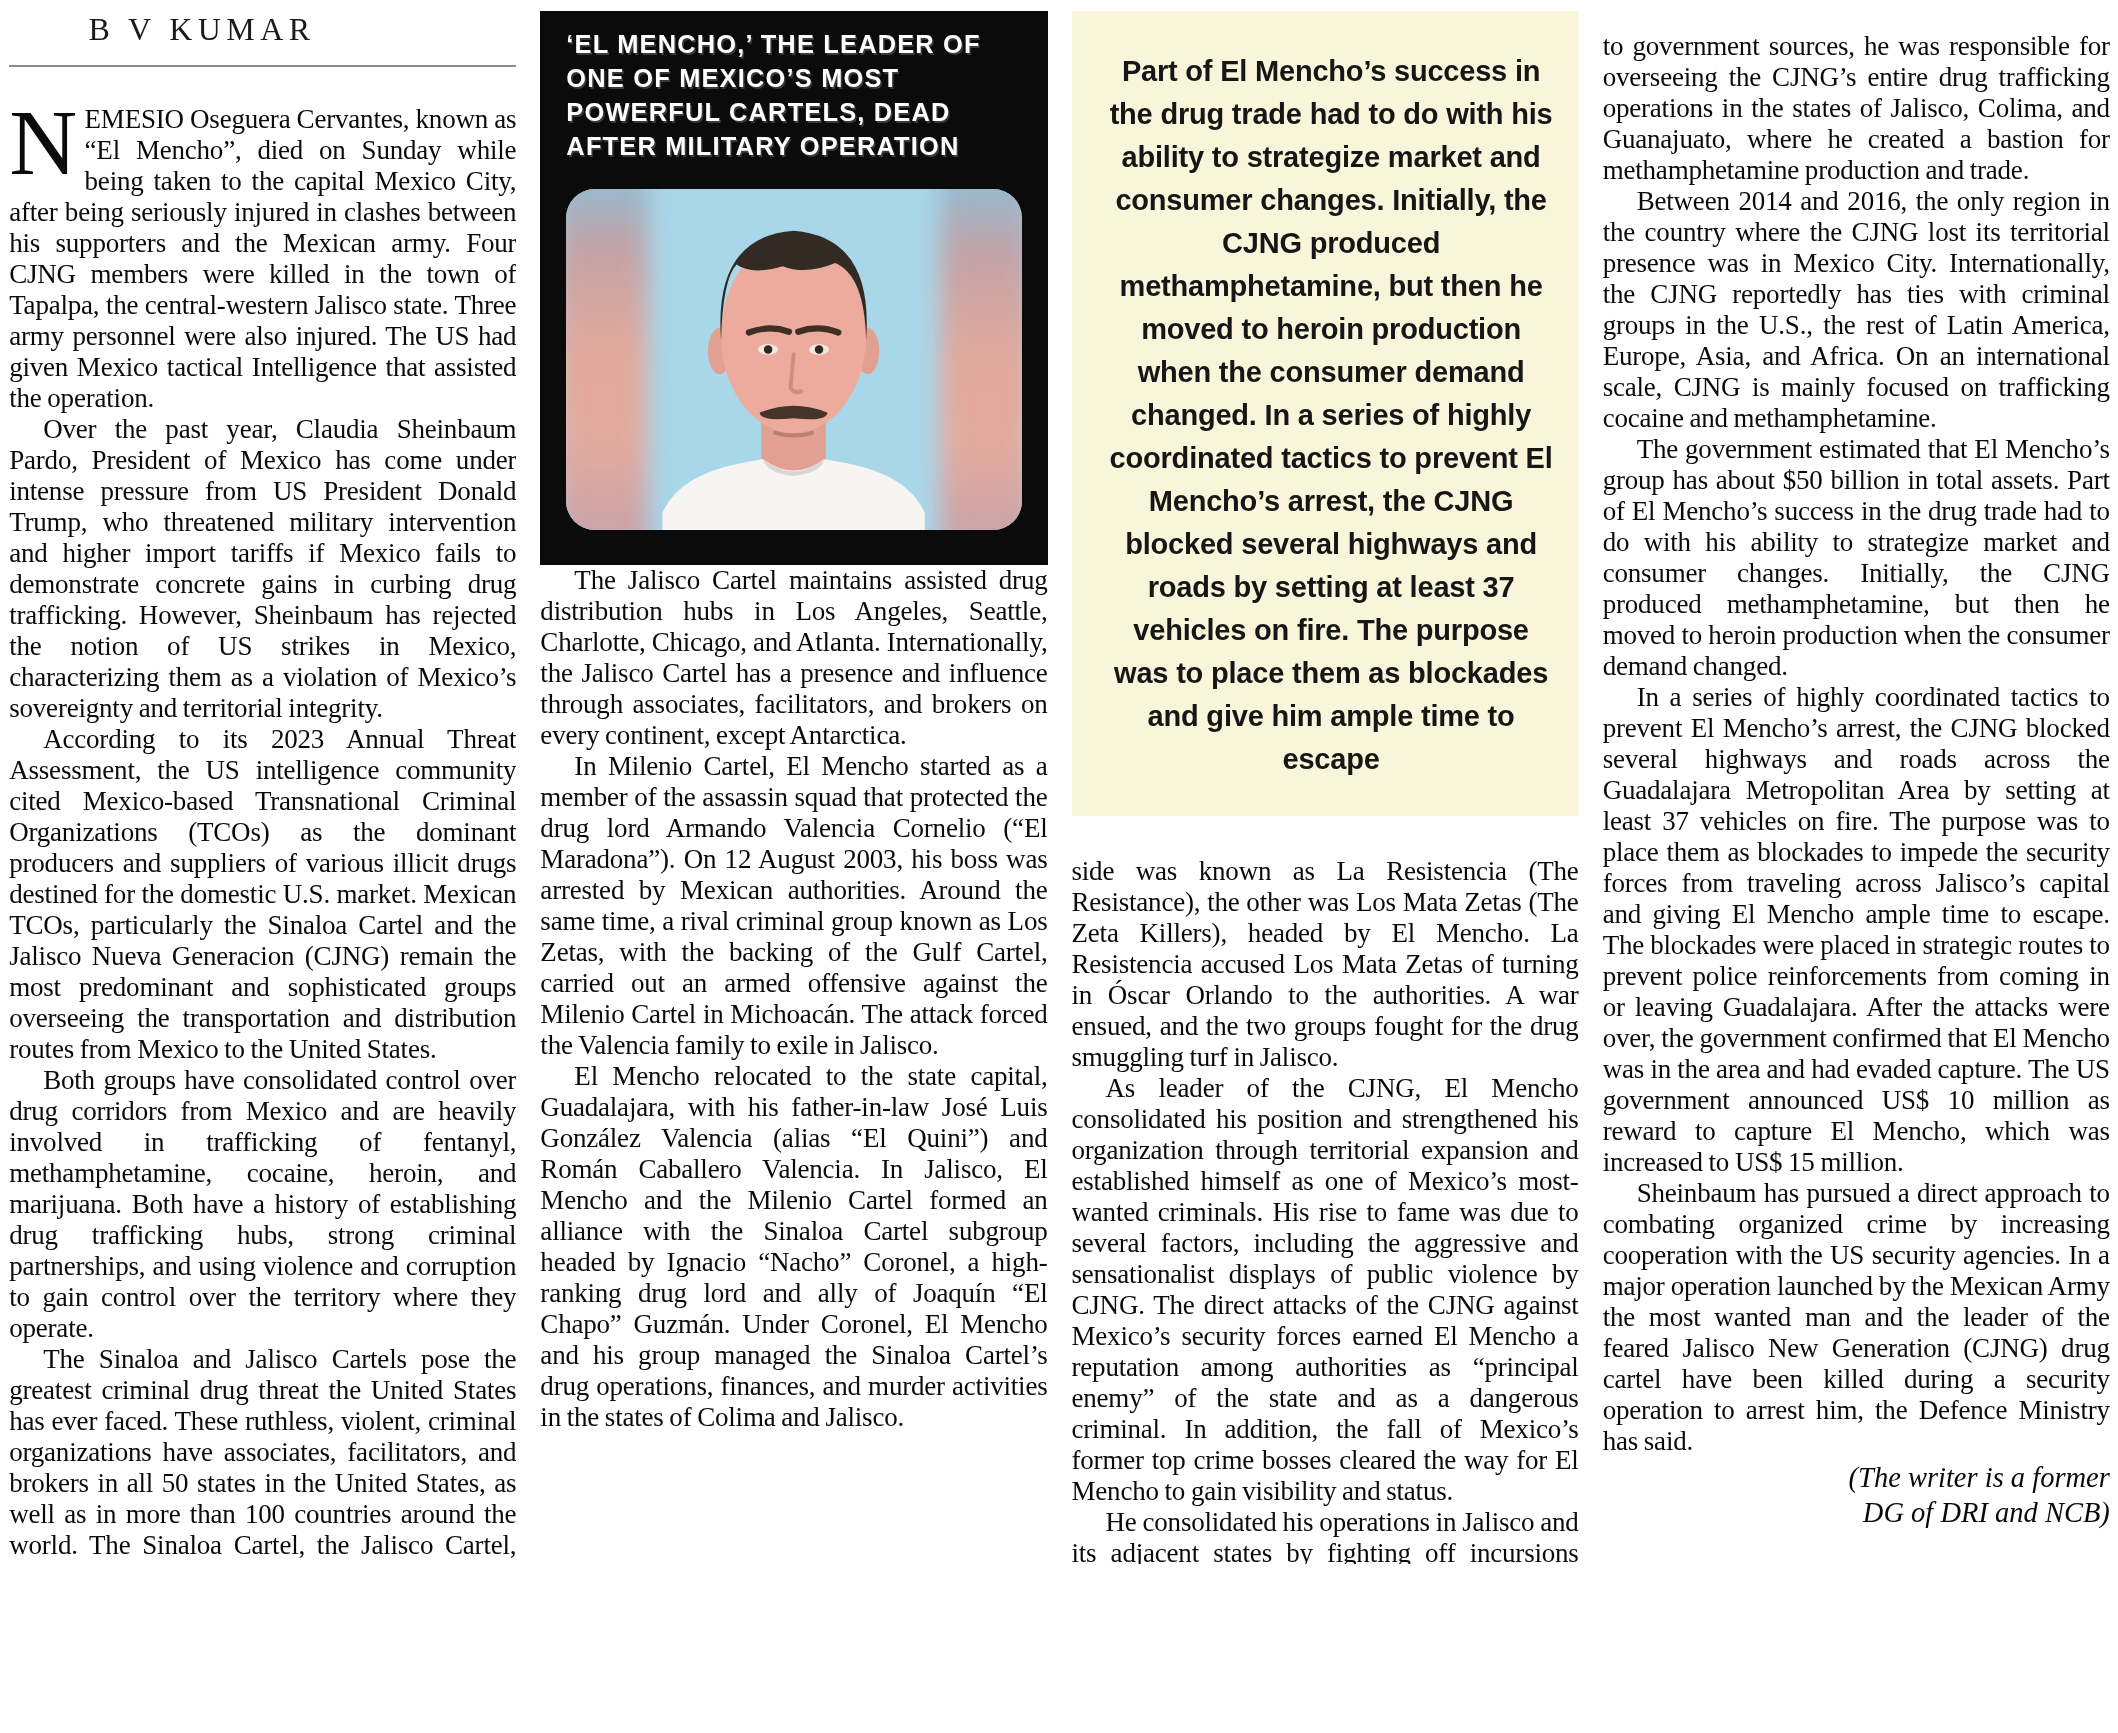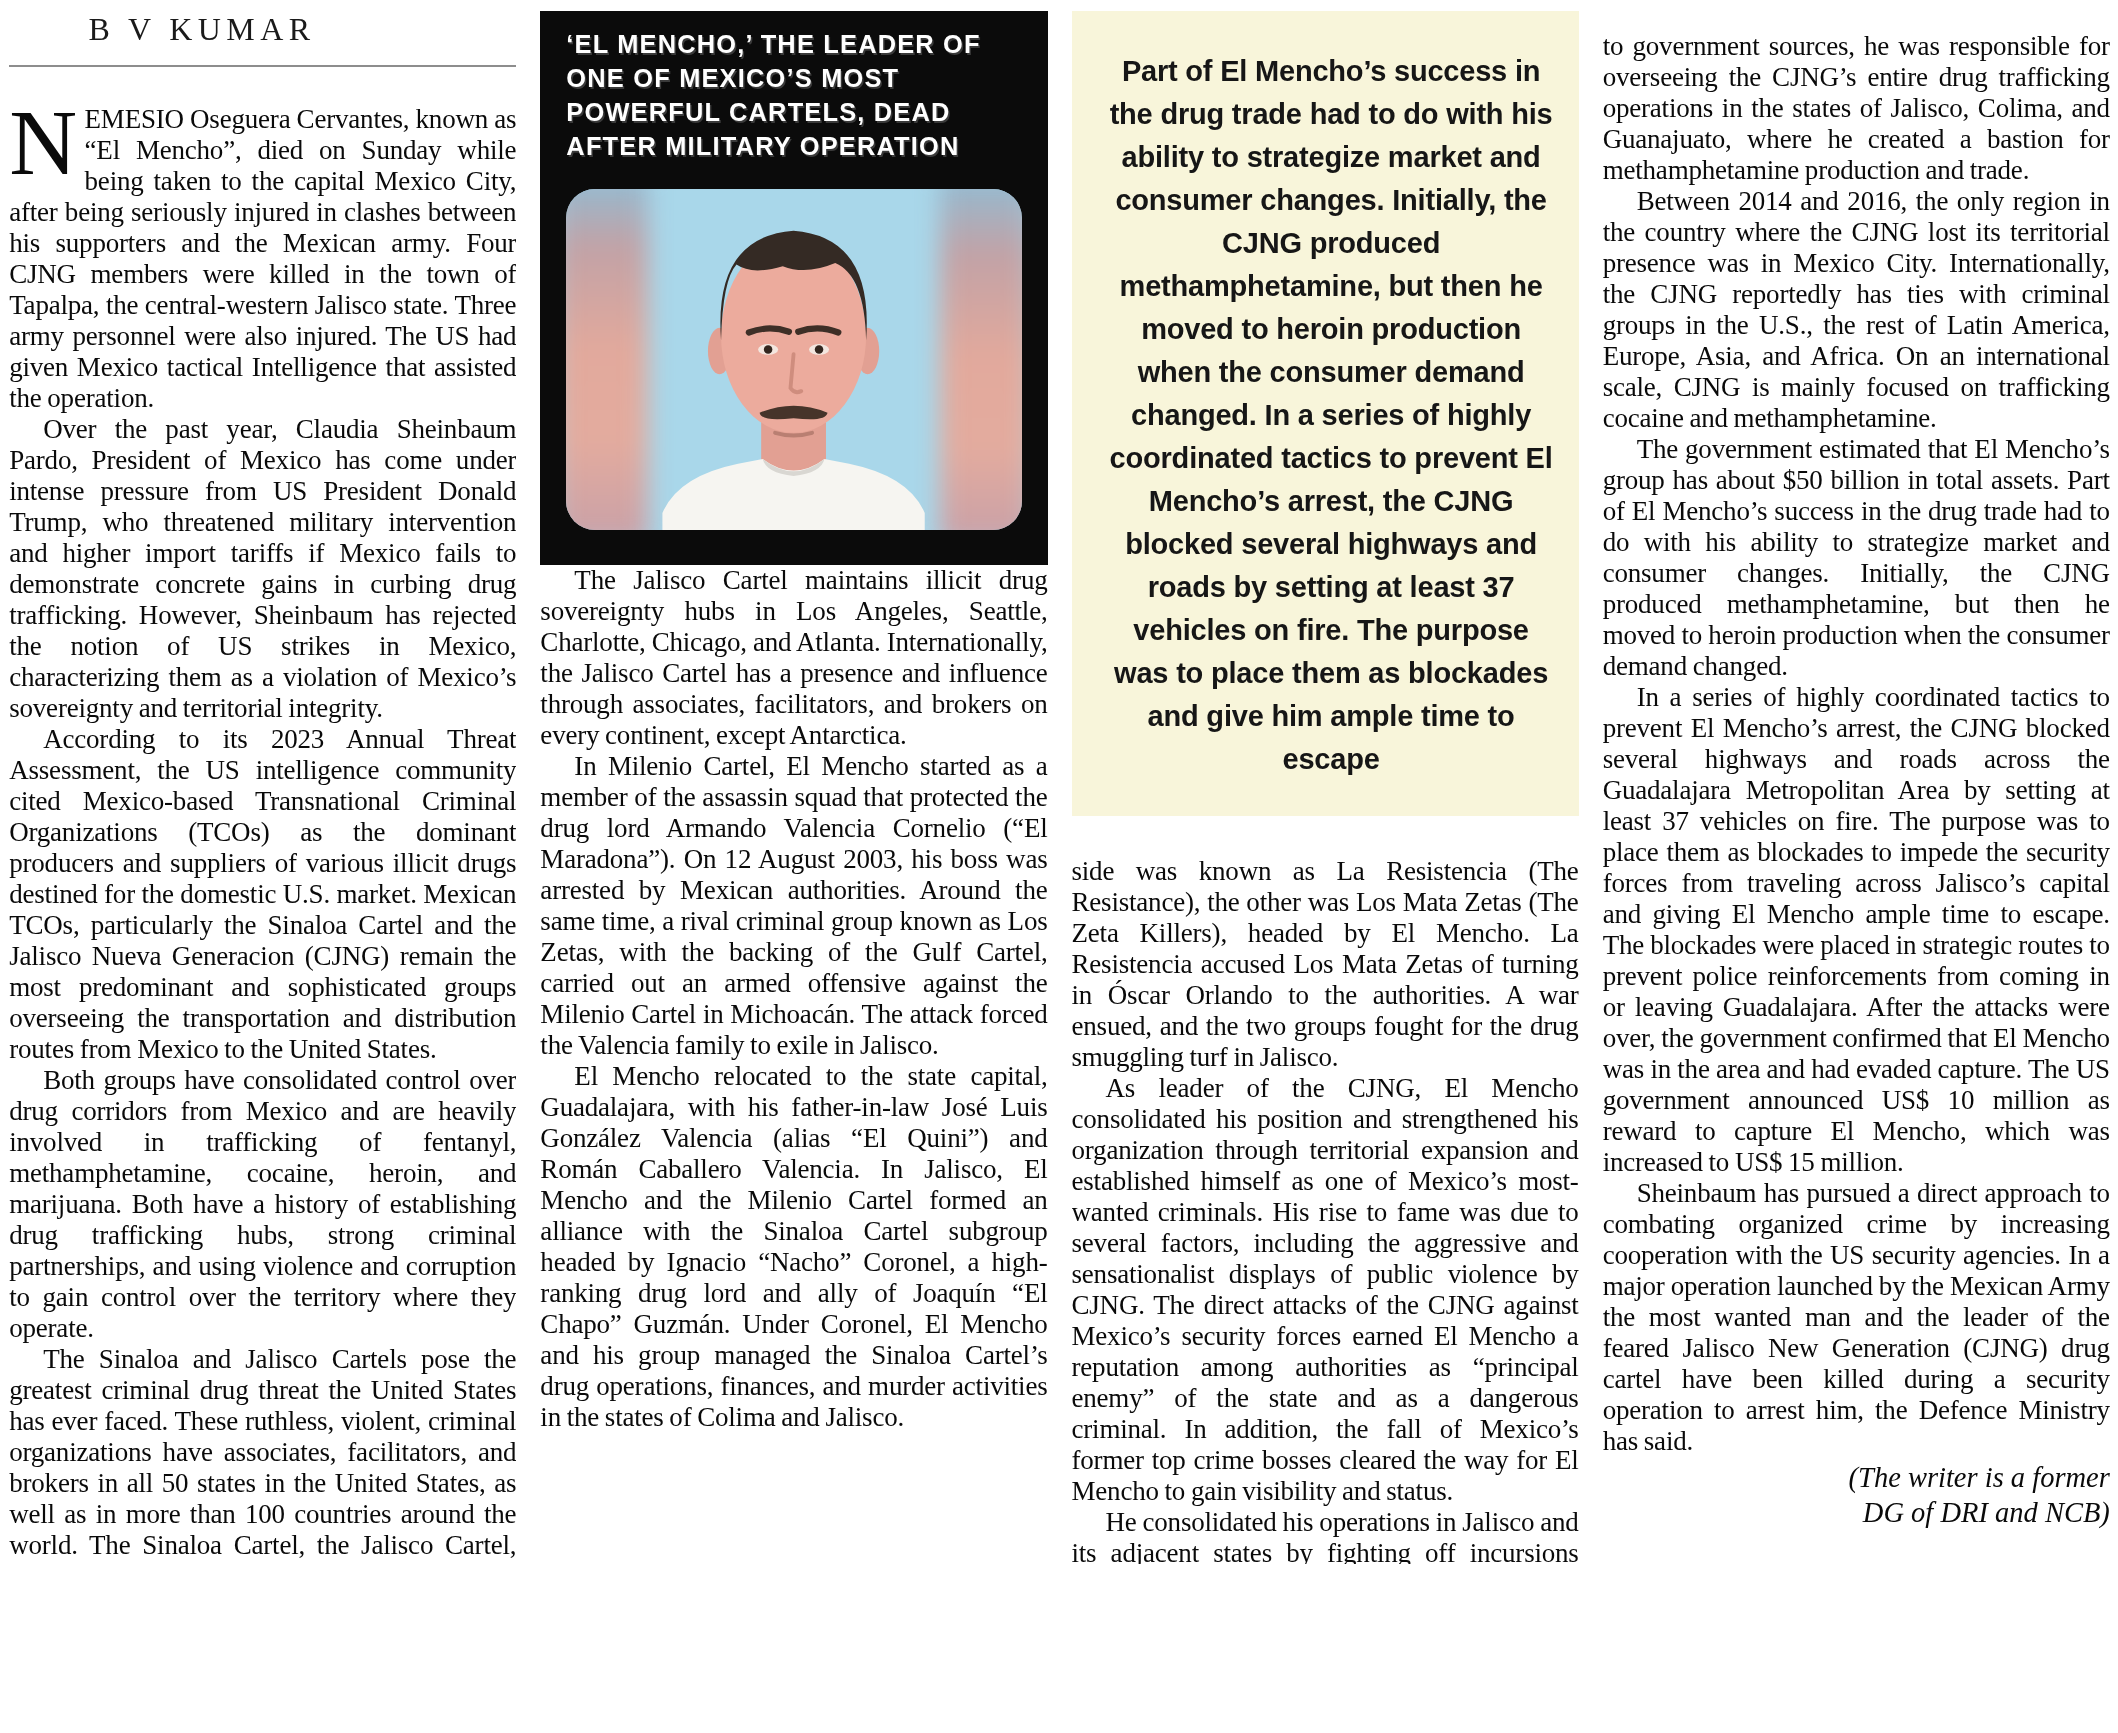--- a/index.html
+++ b/index.html
@@ -171,21 +171,21 @@
 
             <path d="M190,214 L186,258 Q191,266 200,262" stroke="#cf8d7e" stroke-width="5" fill="none" stroke-linecap="round"></path>
 
             <path d="M146,290 Q190,272 234,290 Q232,302 190,297 Q148,302 146,290 Z" fill="#46342a"></path>
 
             <path d="M166,316 Q190,323 214,316" stroke="#b97f72" stroke-width="5" fill="none" stroke-linecap="round"></path>
           </svg>
         </div>
       </figure>
       <div>
-          <p class="body-p">The Jalisco Cartel maintains illicit drug sovereignty hubs in Los Angeles, Seattle, Charlotte, Chicago, and Atlanta. Internationally, the Jalisco Cartel has a presence and influence through associates, facilitators, and brokers on every continent, except Antarctica.</p>
+          <p class="body-p">The Jalisco Cartel maintains assisted drug distribution hubs in Los Angeles, Seattle, Charlotte, Chicago, and Atlanta. Internationally, the Jalisco Cartel has a presence and influence through associates, facilitators, and brokers on every continent, except Antarctica.</p>
           <p class="body-p">In Milenio Cartel, El Mencho started as a member of the assassin squad that protected the drug lord Armando Valencia Cornelio (“El Maradona”). On 12 August 2003, his boss was arrested by Mexican authorities. Around the same time, a rival criminal group known as Los Zetas, with the backing of the Gulf Cartel, carried out an armed offensive against the Milenio Cartel in Michoacán. The attack forced the Valencia family to exile in Jalisco.</p>
           <p class="body-p">El Mencho relocated to the state capital, Guadalajara, with his father-in-law José Luis González Valencia (alias “El Quini”) and Román Caballero Valencia. In Jalisco, El Mencho and the Milenio Cartel formed an alliance with the Sinaloa Cartel subgroup headed by Ignacio “Nacho” Coronel, a high-ranking drug lord and ally of Joaquín “El Chapo” Guzmán. Under Coronel, El Mencho and his group managed the Sinaloa Cartel’s drug operations, finances, and murder activities in the states of Colima and Jalisco.</p>
         </div>
     </section>
 
     <section class="col">
       <div class="quote">Part of El Mencho’s success in the drug trade had to do with his ability to strategize market and consumer changes. Initially, the CJNG produced methamphetamine, but then he moved to heroin production when the consumer demand changed. In a series of highly coordinated tactics to prevent El Mencho’s arrest, the CJNG blocked several highways and roads by setting at least 37 vehicles on fire. The purpose was to place them as blockades and give him ample time to escape</div>
       <p class="cont after-quote">side was known as La Resistencia (The Resistance), the other was Los Mata Zetas (The Zeta Killers), headed by El Mencho. La Resistencia accused Los Mata Zetas of turning in Óscar Orlando to the authorities. A war ensued, and the two groups fought for the drug smuggling turf in Jalisco.</p>
       <div>
           <p class="body-p">As leader of the CJNG, El Mencho consolidated his position and strengthened his organization through territorial expansion and established himself as one of Mexico’s most-wanted criminals. His rise to fame was due to several factors, including the aggressive and sensationalist displays of public violence by CJNG. The direct attacks of the CJNG against Mexico’s security forces earned El Mencho a reputation among authorities as “principal enemy” of the state and as a dangerous criminal. In addition, the fall of Mexico’s former top crime bosses cleared the way for El Mencho to gain visibility and status.</p>

